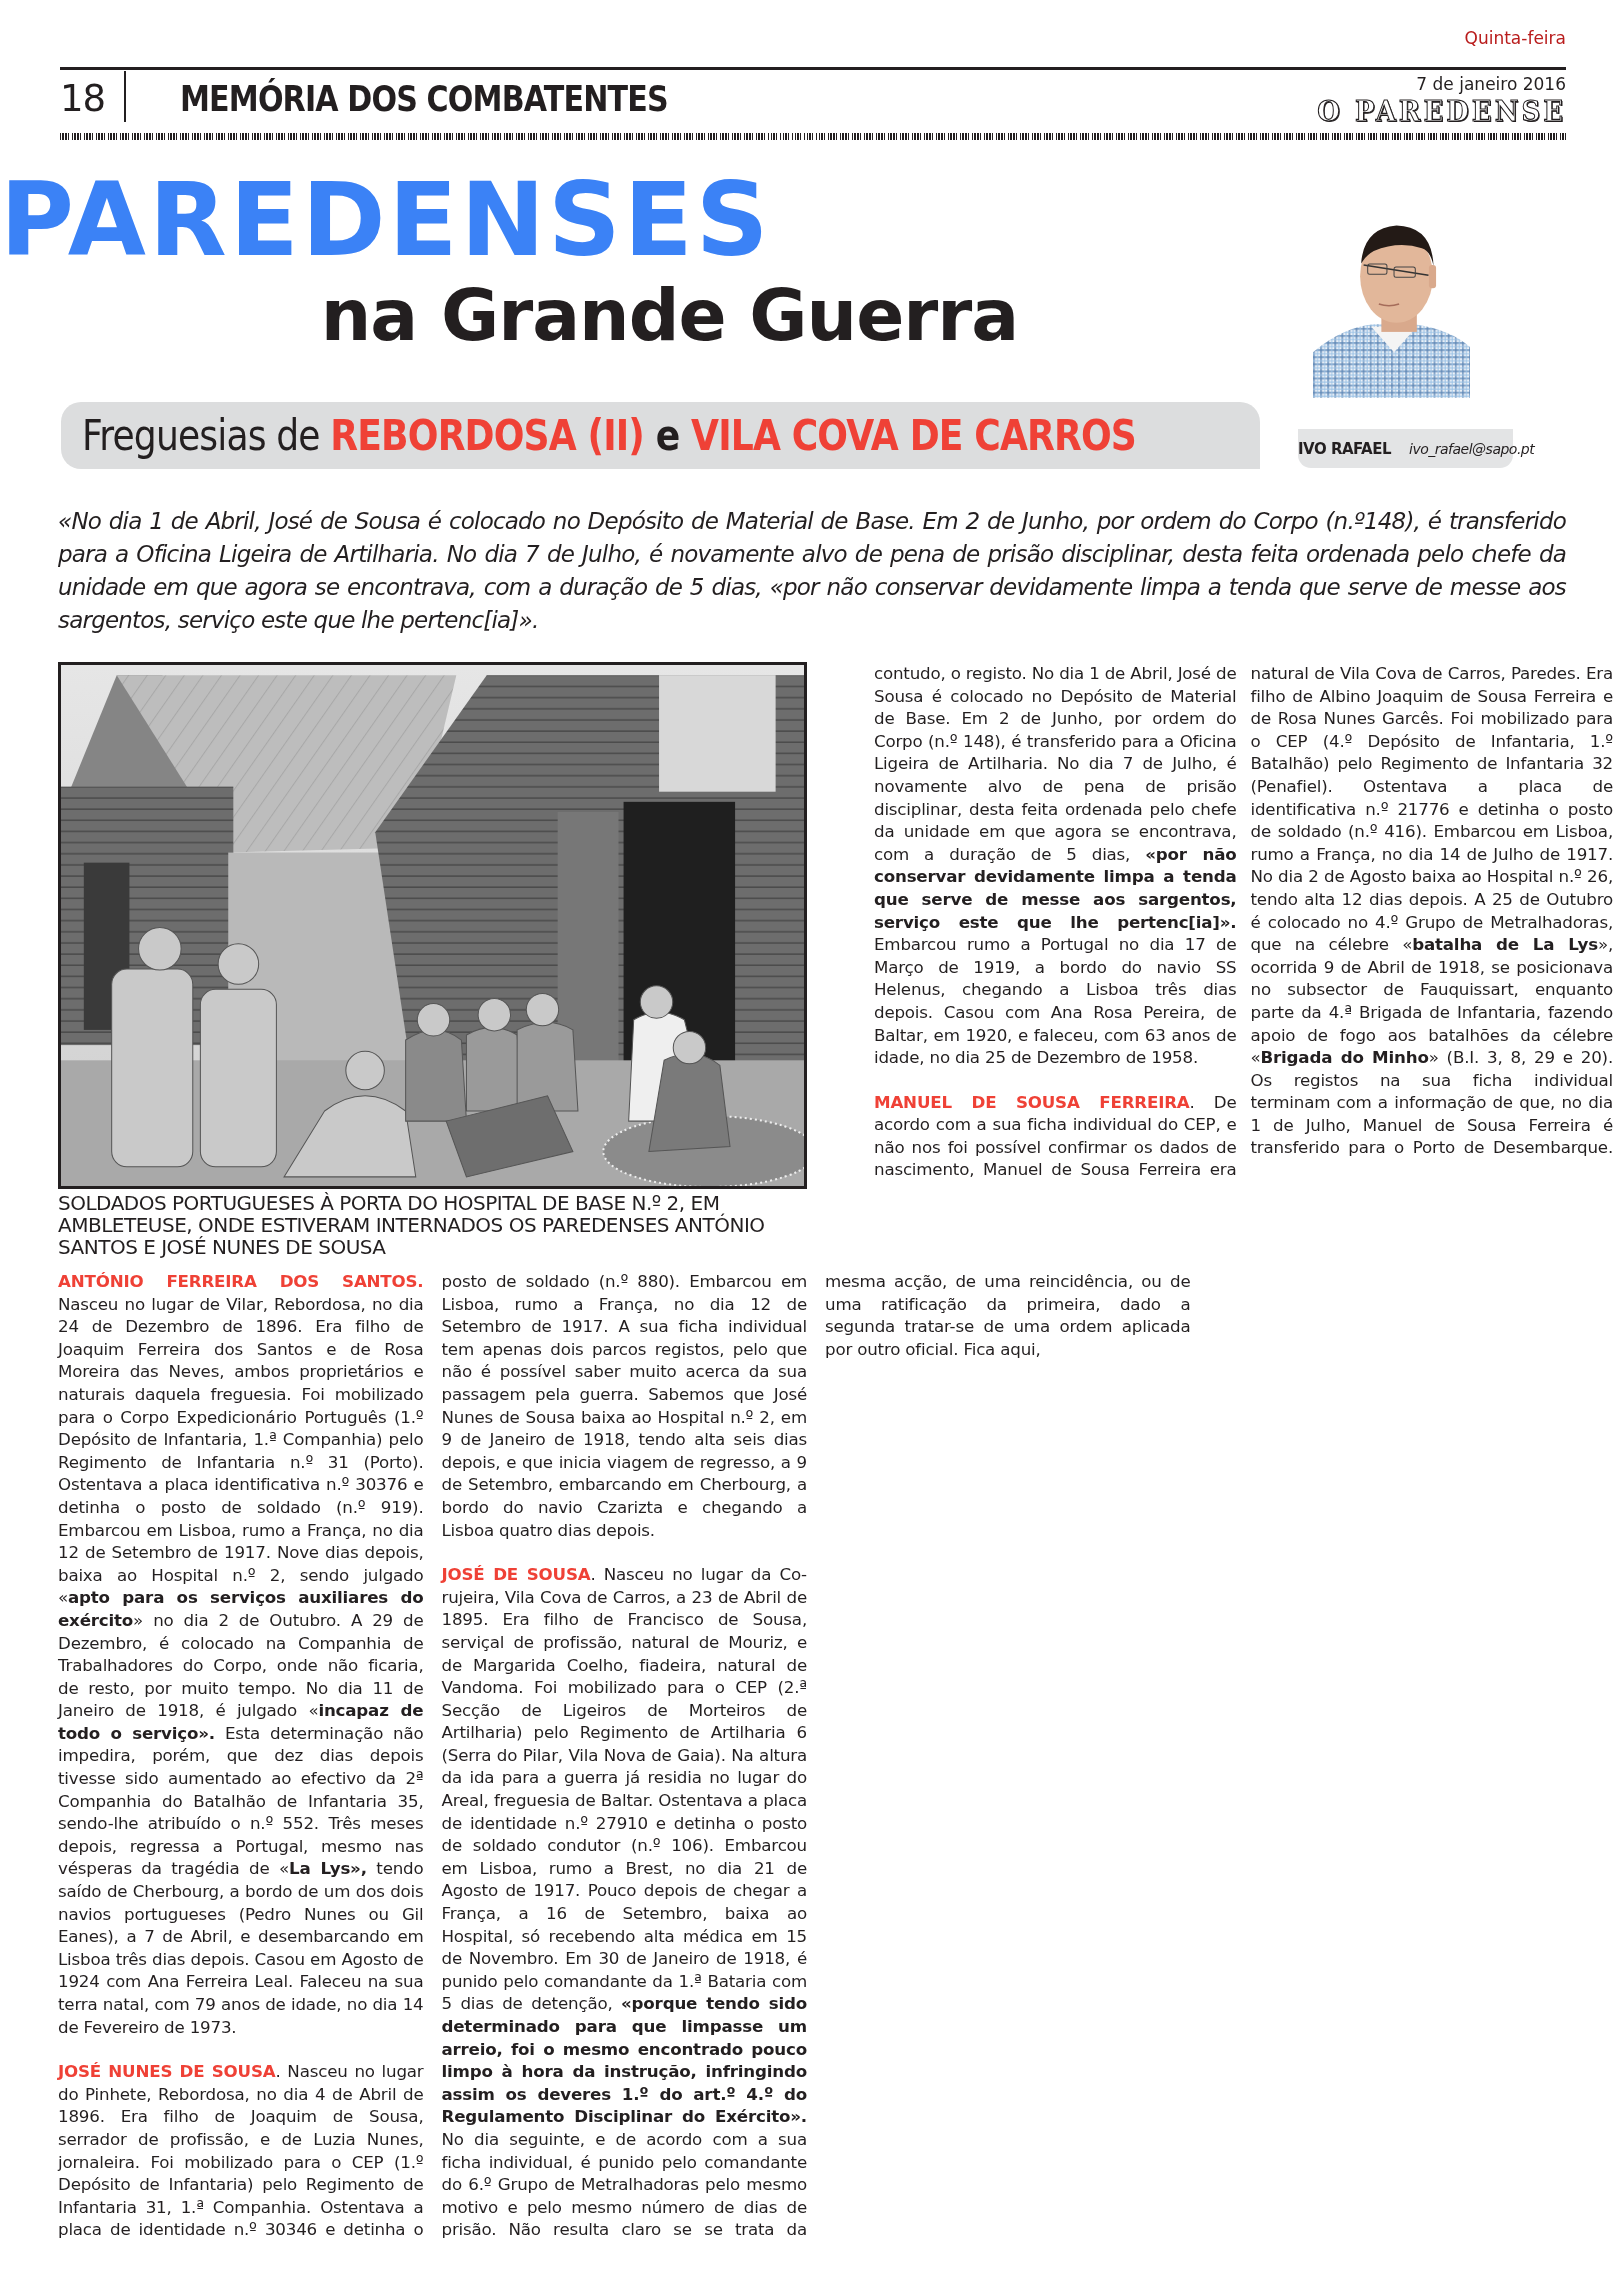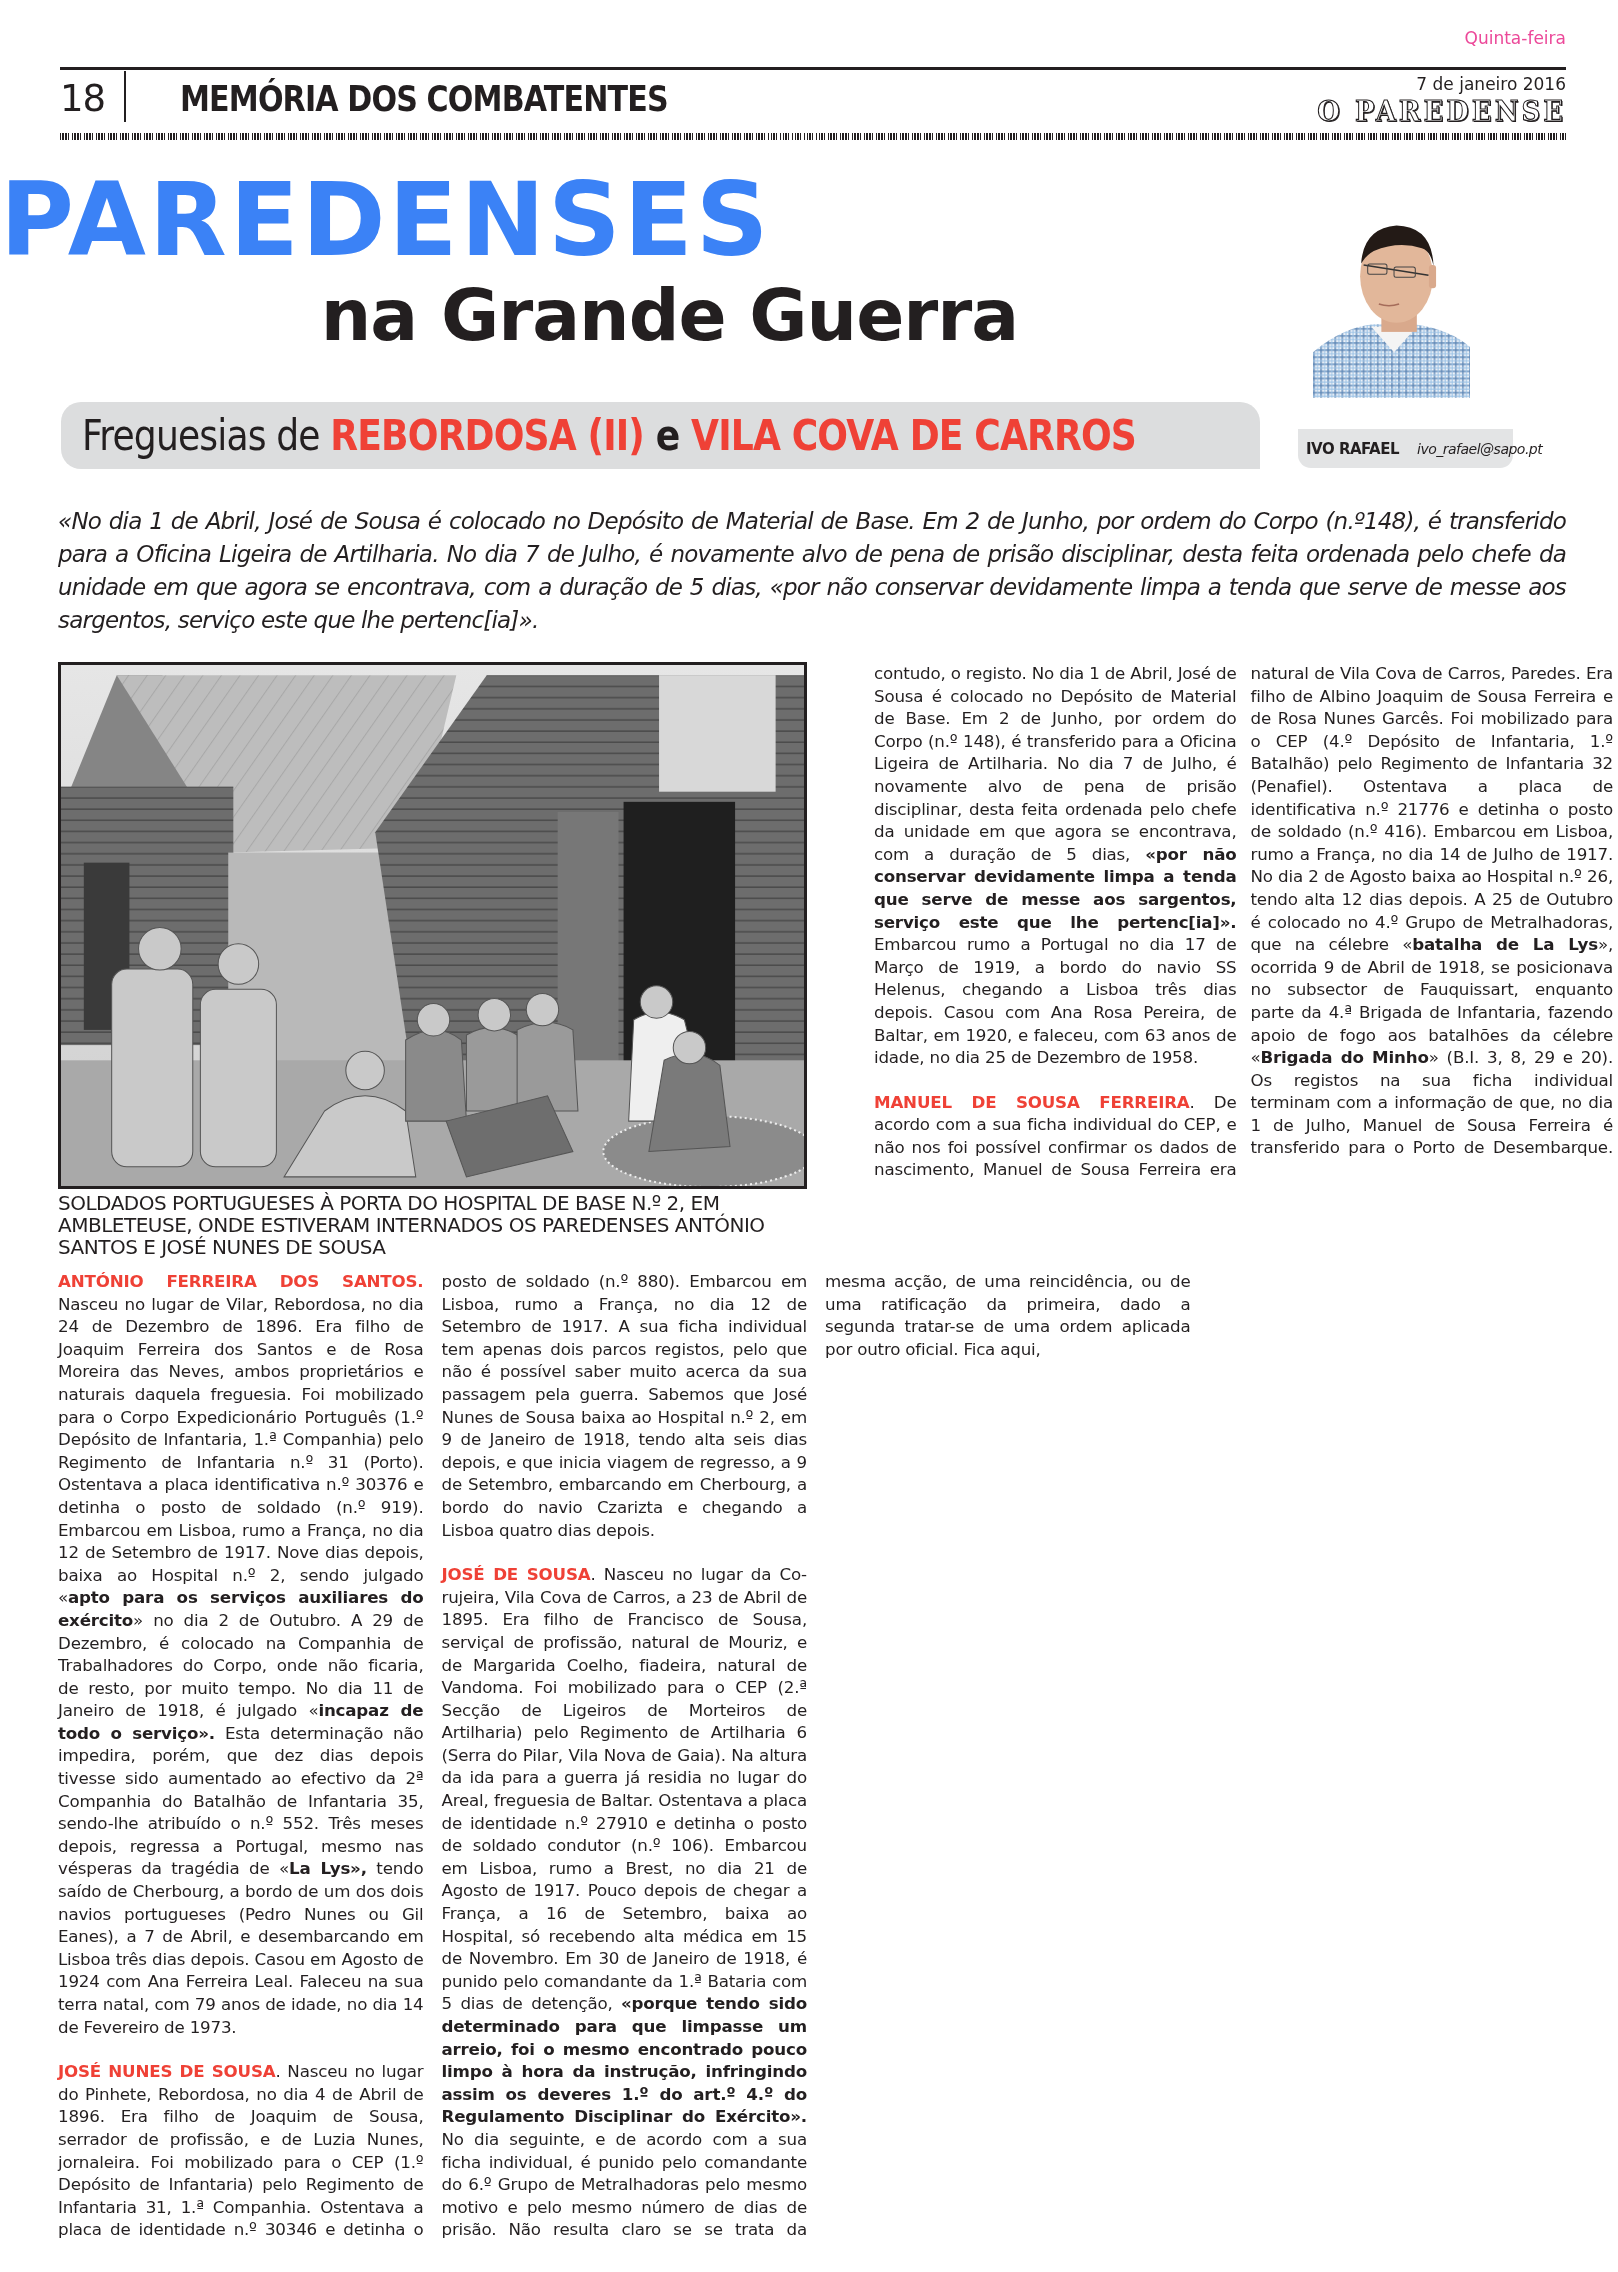--- a/index.html
+++ b/index.html
@@ -1,41 +1,41 @@
 <!DOCTYPE html>
 <html style="font-size:8px"><head>
 <meta charset="utf-8">
 <style>
   * { box-sizing: border-box; margin: 0; padding: 0; }
   html, body { width: 1619px; height: 2273px; background: #ffffff; }
   body { position: relative; font-family: "DejaVu Sans", sans-serif; color: #231f20; overflow: hidden; }
 
   
-  .top-meta { position: absolute; right: 53px; top: 28px; font-family: "DejaVu Sans", sans-serif; font-size: 17px; text-align: right; color: #ec4899; }
+  .top-meta { position: absolute; right: 53px; top: 28px; font-family: "DejaVu Sans", sans-serif; font-size: 17px; text-align: right; color: #b91c1c; }
   .top-rule { position: absolute; left: 60px; top: 67px; width: 1506px; height: 3px; background: #231f20; }
   .page-num { position: absolute; left: 60px; top: 77px; font-size: 37px; font-weight: 400; letter-spacing: -1px; }
   .page-divider { position: absolute; left: 124px; top: 71px; width: 2px; height: 51px; background: #231f20; }
   .section-title { position: absolute; left: 180px; top: 79px; font-size: 35px; font-weight: 700; letter-spacing: -1px; transform: scaleX(0.86); transform-origin: left center; white-space: nowrap; }
   .date-line { position: absolute; right: 53px; top: 74px; font-size: 17px; margin-left: 33px; }
   .masthead { position: absolute; right: 53px; top: 96px; font-family: "DejaVu Serif", serif; font-size: 26px; font-weight: 700; letter-spacing: 3px; color: #fff; -webkit-text-stroke: 1px #231f20; text-shadow: 1px 1px 0 #231f20; transform: scaleY(1.1); white-space: nowrap; }
   .dash-rule { position: absolute; left: 60px; top: 133px; width: 1506px; height: 7px;
     background: repeating-linear-gradient(90deg, #231f20 0 1.5px, transparent 1.5px 2.5px, #231f20 2.5px 4px, transparent 4px 5px, #231f20 5px 6.6px, transparent 6.6px 7.6px, #231f20 7.6px 9px, transparent 9px 12px); }
 
   
   .headline-red { position: absolute; left: 0; width: 1339px; top: 161px; text-align: left; font-size: 101px; font-weight: 700; color: #3b82f6; letter-spacing: 3px; white-space: nowrap; }
   .headline-black { position: absolute; left: 0; width: 1339px; top: 274px; text-align: center; font-size: 71px; font-weight: 700; color: #231f20; letter-spacing: -1px; white-space: nowrap; }
   .subtitle-bar { position: absolute; left: 61px; top: 402px; width: 1199px; height: 67px; background: #dcddde; border-radius: 20px 20px 0 20px; display: flex; align-items: center; padding-left: 21px; white-space: nowrap; }
   .subtitle-text { display: inline-block; transform: scaleX(0.86); transform-origin: left center; font-size: 42px; letter-spacing: -1px; }
   .subtitle-text .red { color: #ef4136; font-weight: 700; }
   .subtitle-text .dark { color: #231f20; font-weight: 700; }
   .subtitle-text .lite { color: #231f20; font-weight: 400; }
 
   
   .author-photo { position: absolute; left: 1313px; top: 200px; width: 157px; height: 198px; overflow: hidden; background: #fff; }
-  .author-pill { position: absolute; left: 1298px; top: 429px; width: 215px; height: 39px; background: #e3e4e5; border-radius: 0 0 13px 13px; display: flex; align-items: center; padding-left: 8px; white-space: nowrap; }
+  .author-pill { position: absolute; left: 1298px; top: 429px; width: 215px; height: 39px; background: #e3e4e5; border-radius: 0 0 13px 13px; display: flex; align-items: center; white-space: nowrap; }
   .author-name { font-size: 15px; font-weight: 700; letter-spacing: -0.5px; }
   .author-sep { width: 3.5px; height: 18px; background: #ef4136; margin: 0 8px 0 10px; }
   .author-email { font-size: 14px; font-style: italic; font-family: "DejaVu Sans", sans-serif; letter-spacing: -0.5px; }
 
   
   .lead { position: absolute; left: 58px; top: 505px; width: 1508px; font-size: 23px; line-height: 33px; font-weight: 400; font-style: italic; text-align: justify; letter-spacing: -0.8px; color: #231f20; }
 
   
   .photo { position: absolute; left: 58px; top: 662px; width: 749px; height: 527px; border: 3px solid #231f20; overflow: hidden; background: #9a9a9a; }
   .caption { position: absolute; left: 58px; top: 1192px; width: 749px; font-size: 20px; line-height: 22px; letter-spacing: -0.5px; color: #231f20; text-transform: uppercase; }

